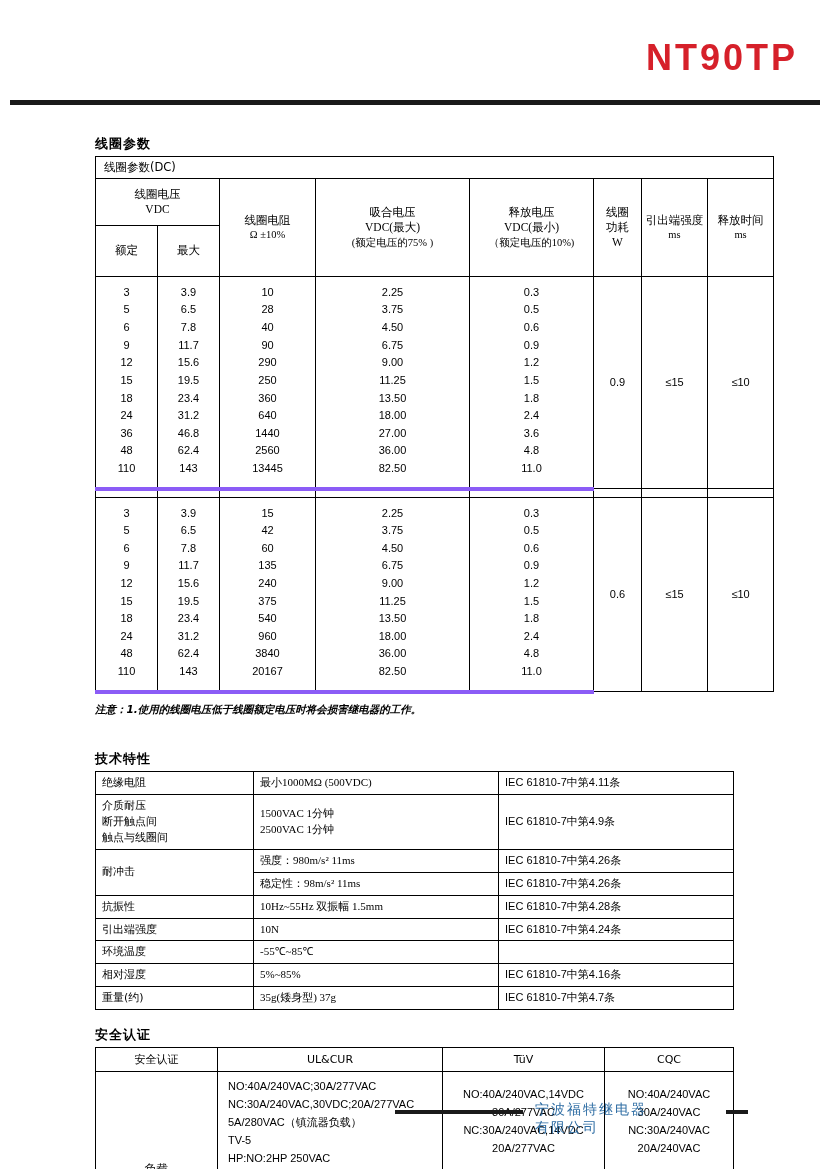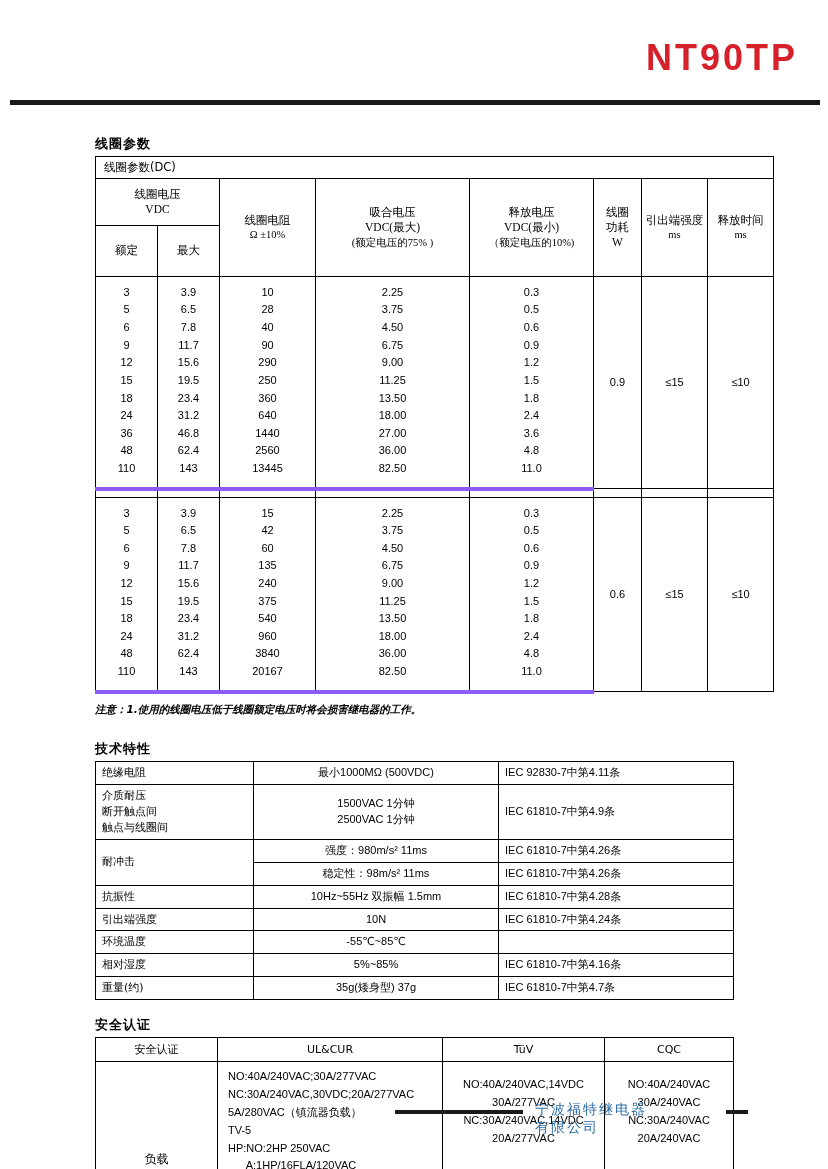--- a/index.html
+++ b/index.html
@@ -119,31 +119,31 @@
     margin-top: 7px;
     font-size: 10.5px;
     font-family: "DejaVu Sans", "Liberation Sans", sans-serif;
     line-height: 1.65;
     font-weight: bold;
     font-style: italic;
   }
   .notes .n2 { padding-left: 30px; display: block; }
 
   
-  #tech-section { margin-top: 22px; }
+  #tech-section { margin-top: 32px; }
   #tech-table td {
     font-size: 11px;
     padding: 3px 6px;
     line-height: 1.45;
   }
   #tech-table td.label {
     font-family: "DejaVu Sans", "Liberation Sans", sans-serif;
     text-align: left;
   }
-  #tech-table td.value { text-align: center; }
+  #tech-table td.value { text-align: left; font-family: Liberation Serif, serif; }
   #tech-table td.ref { text-align: left; }
 
   
   #safety-section { margin-top: 16px; }
   #safety-table td {
     font-size: 11px;
     padding: 3px 6px;
   }
   #safety-table td.colhdr {
     text-align: center;
@@ -452,21 +452,21 @@
     <table id="tech-table">
       <colgroup>
         <col style="width:158px">
           <col style="width:245px">
           <col style="width:235px">
       </colgroup>
       <tbody id="tech-body">
           <tr>
             <td class="label">绝缘电阻</td>
             <td class="value">最小1000MΩ (500VDC)</td>
-            <td class="ref">IEC 92830-7中第4.11条</td>
+            <td class="ref">IEC 61810-7中第4.11条</td>
           </tr>
           <tr>
             <td class="label">介质耐压<br>断开触点间<br>触点与线圈间</td>
             <td class="value">1500VAC  1分钟<br>2500VAC  1分钟</td>
             <td class="ref">IEC 61810-7中第4.9条</td>
           </tr>
           <tr>
             <td class="label" rowspan="2" style="vertical-align:middle">耐冲击</td>
             <td class="value">强度：980m/s² 11ms</td>
             <td class="ref">IEC 61810-7中第4.26条</td>

